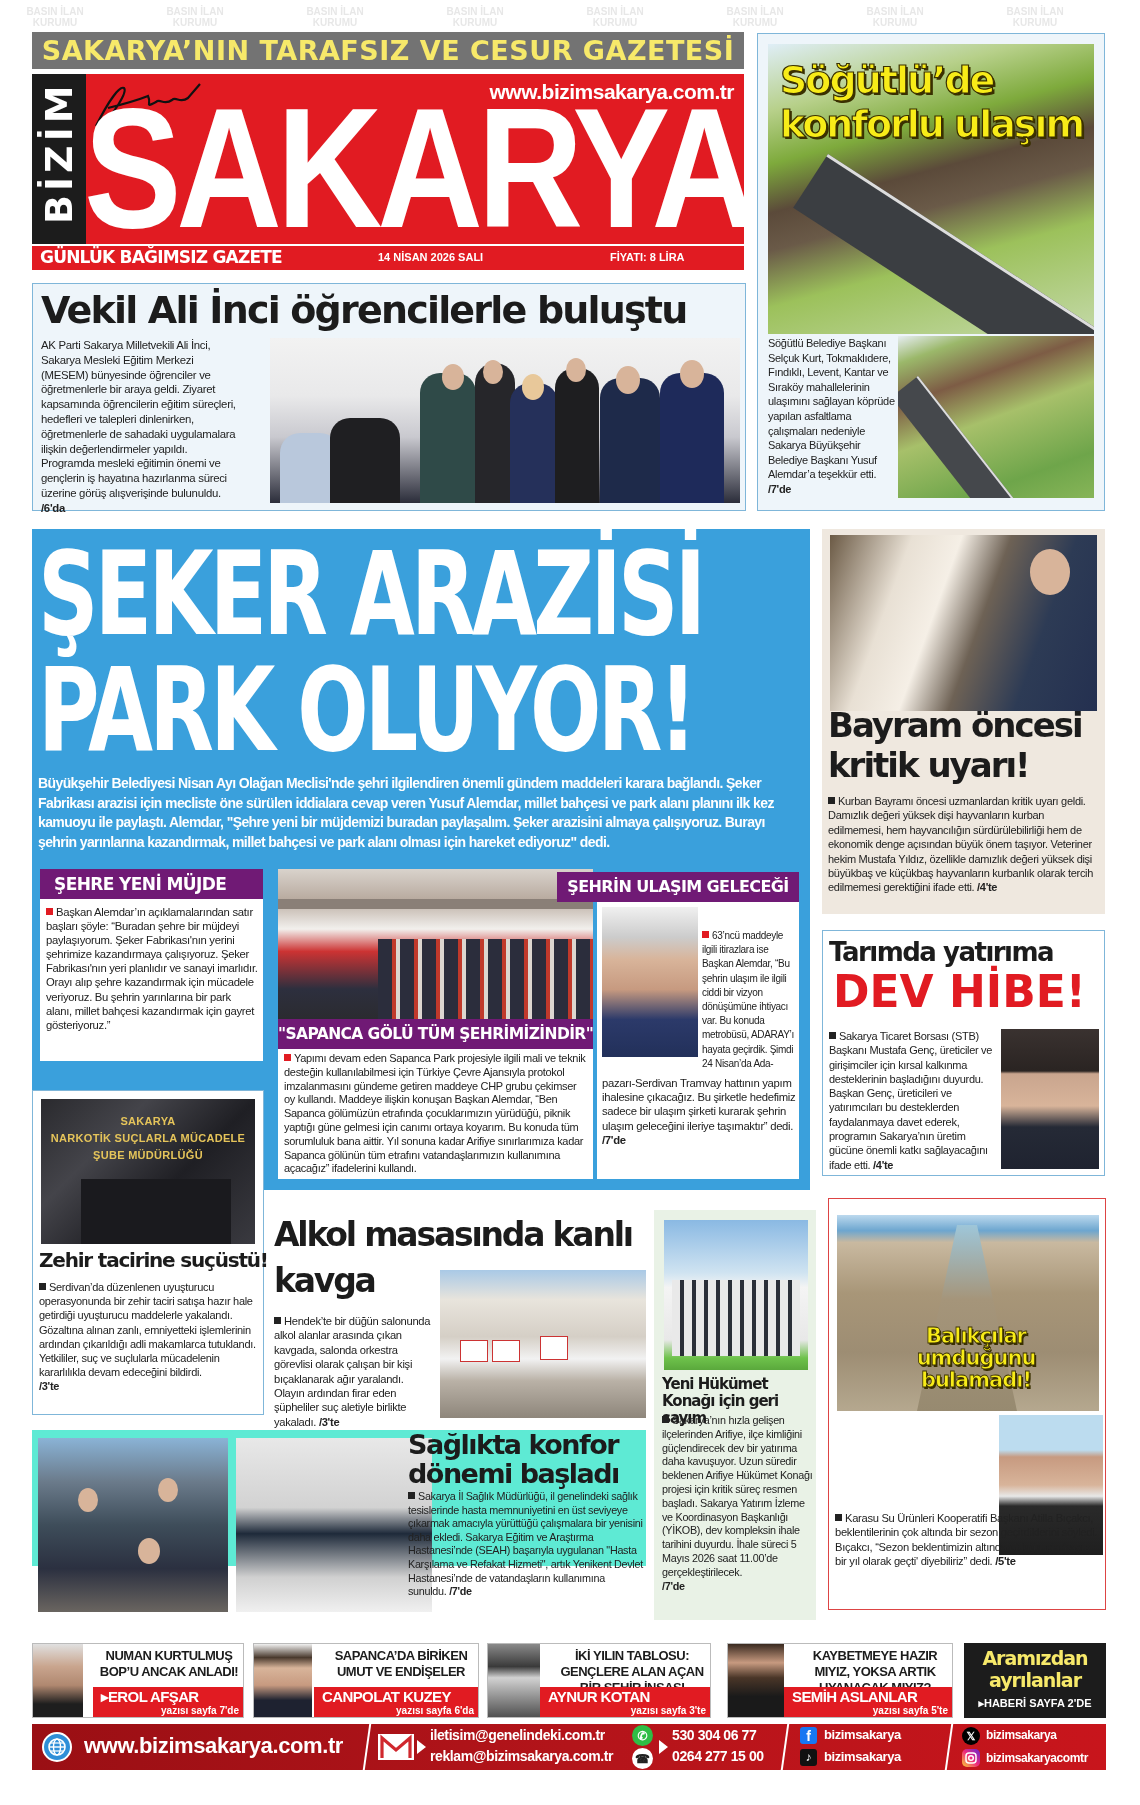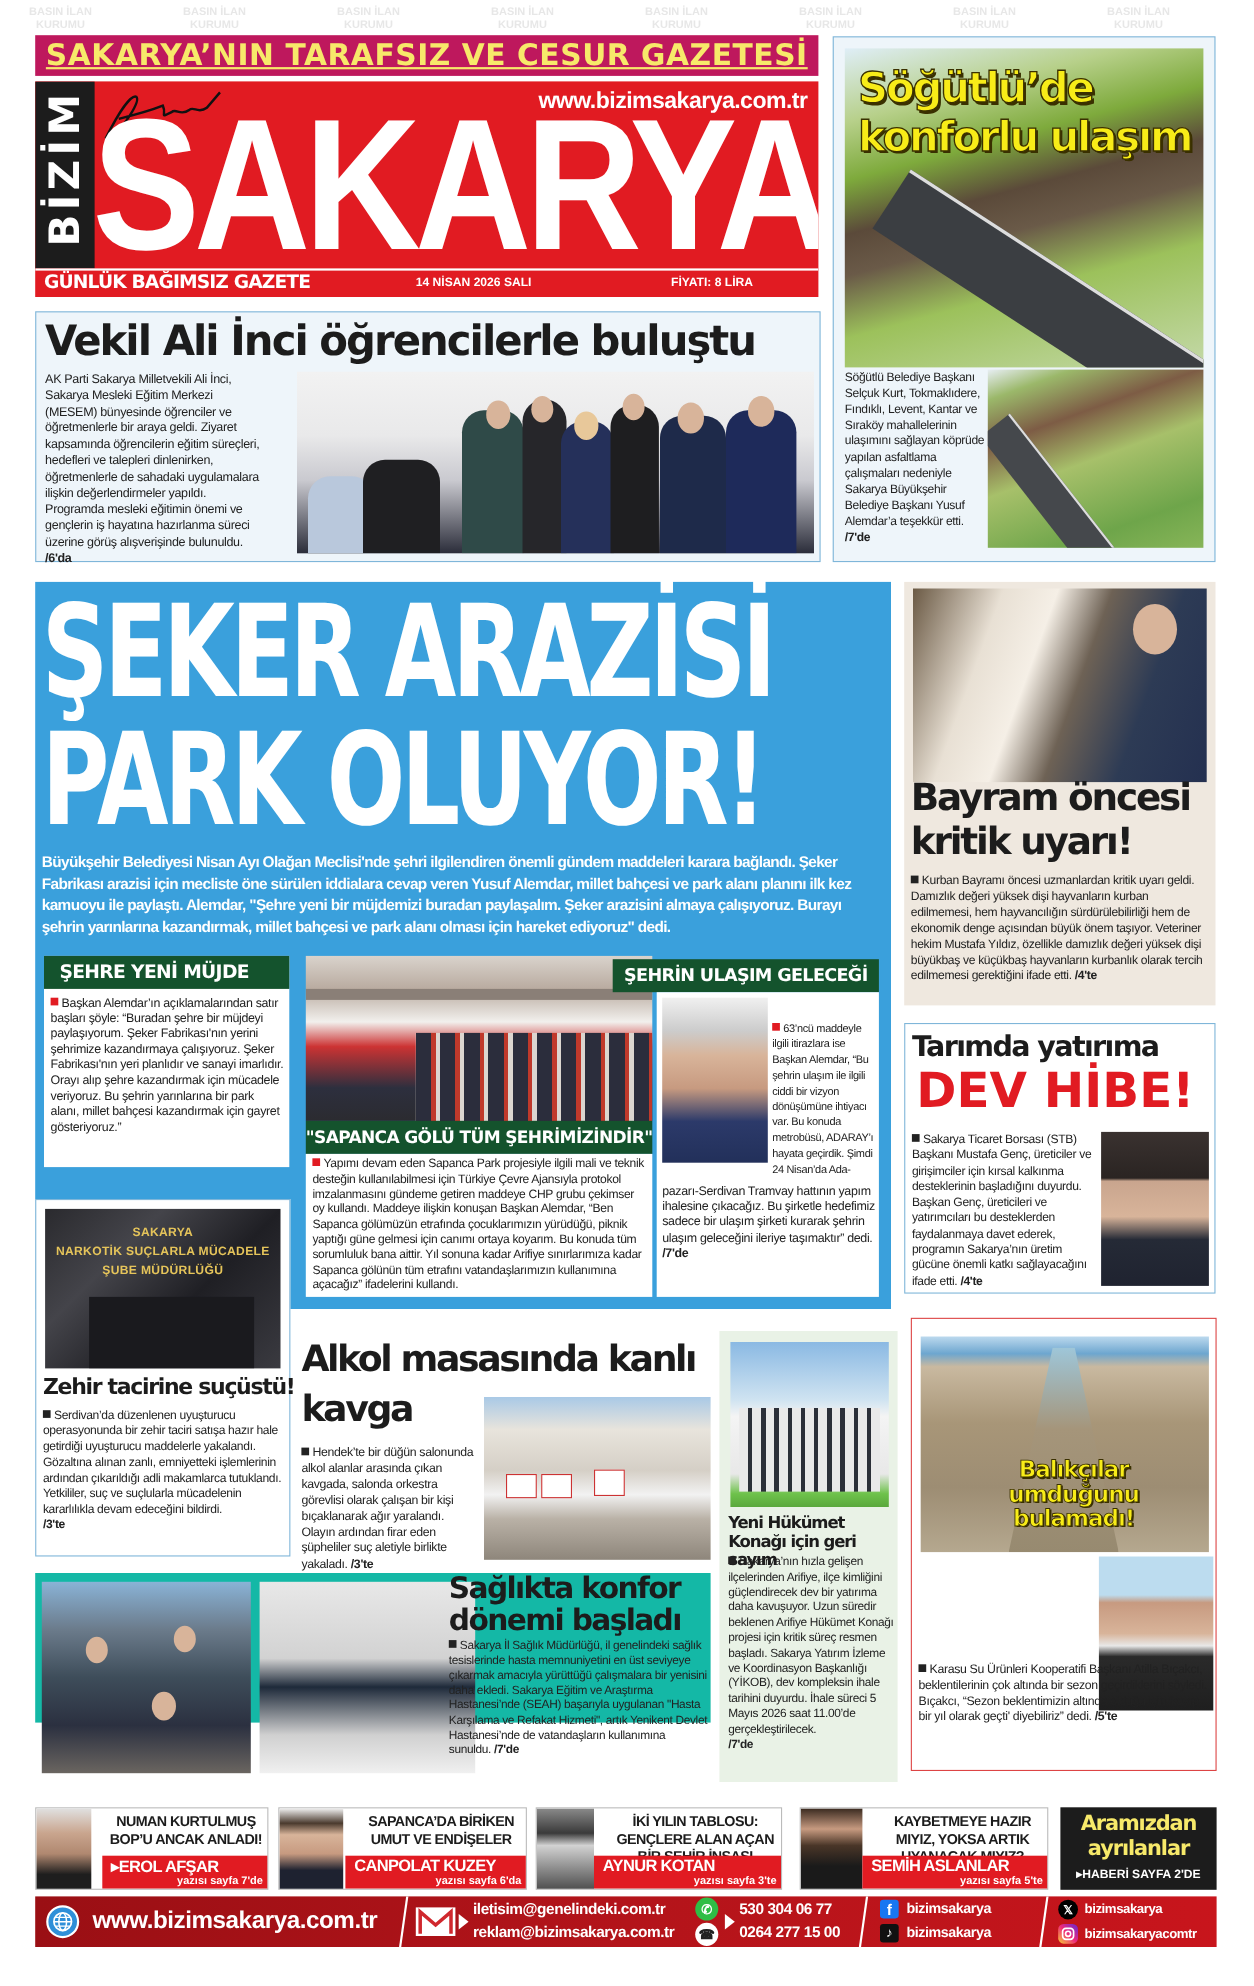--- a/index.html
+++ b/index.html
@@ -5,21 +5,21 @@
   * { box-sizing: border-box; margin: 0; padding: 0; }
   body { width: 1140px; height: 1805px; background: #ffffff; font-family: "Liberation Sans", sans-serif; position: relative; overflow: hidden; color: #1a1a1a; }
   .abs { position: absolute; }
   .body-txt { font-family: "Liberation Sans", sans-serif; font-size: 11.2px; line-height: 14.6px; color: #222; letter-spacing: -0.3px; }
   .bullet::before { content: ""; display: inline-block; width: 7px; height: 7px; background: #222; margin-right: 3px; vertical-align: 1px; }
   .bullet.red::before { background: #e11b22; }
   .ref { font-weight: bold; }
   .photo { position: absolute; overflow: hidden; }
 
   
-  #slogan { left: 32px; top: 32px; width: 712px; height: 37px; background: #be185d; color: #f7e96a; font-family: "DejaVu Sans", sans-serif; font-weight: bold; font-size: 27px; text-align: center; line-height: 37px; letter-spacing: 0.5px; text-decoration: underline; }
+  #slogan { left: 32px; top: 32px; width: 712px; height: 37px; background: #737373; color: #f7e96a; font-family: "DejaVu Sans", sans-serif; font-weight: bold; font-size: 27px; text-align: center; line-height: 37px; letter-spacing: 0.5px; }
   #mast { left: 32px; top: 74px; width: 712px; height: 196px; background: #e11b22; overflow: hidden; }
   #mast-bizim-bar { left: 0; top: 0; width: 54px; height: 170px; background: #1c1c1c; }
   #mast-bizim { left: -38px; top: 62px; width: 130px; height: 46px; transform: rotate(-90deg); color: #fff; font-family: "DejaVu Sans", sans-serif; font-weight: bold; font-size: 38px; letter-spacing: 4px; text-align: center; line-height: 46px; }
   #mast-title { left: 52px; top: 14px; width: 660px; height: 160px; color: #fff; font-family: "Liberation Sans", sans-serif; font-weight: bold; font-size: 170px; line-height: 160px; letter-spacing: -6px; transform: scaleX(0.86); transform-origin: left; white-space: nowrap; }
   #mast-url { right: 10px; top: 6px; color: #fff; font-weight: bold; font-size: 21px; letter-spacing: -0.5px; }
   #mast-sign { left: 58px; top: 4px; width: 120px; height: 54px; }
   #mast-line { left: 0; top: 170px; width: 712px; height: 2px; background: #fff; }
   #mast-bottom { left: 0; top: 172px; width: 712px; height: 24px; color: #fff; }
   #mast-sub { left: 8px; top: 1px; font-family: "DejaVu Sans", sans-serif; font-weight: bold; font-size: 17px; letter-spacing: -0.8px; }
   #mast-date { left: 346px; top: 5px; font-size: 11px; font-weight: bold; }
@@ -40,21 +40,21 @@
   #vekil-text { left: 8px; top: 54px; width: 200px; font-size: 11.4px; line-height: 14.8px; }
   #vekil-img { left: 237px; top: 54px; width: 470px; height: 165px; background: linear-gradient(180deg, #f2f2f2 0%, #e9e9ea 35%, #c9c9cf 60%, #2b2d3a 100%); }
   .person { position: absolute; bottom: 0; border-radius: 20px 20px 0 0; }
   .head { position: absolute; border-radius: 50%; background: #d8b49a; }
 
   
   #lead { left: 32px; top: 529px; width: 778px; height: 661px; background: #3aa0dc; }
   #lead-headline { left: 6px; top: 6px; width: 770px; color: #fff; font-family: "DejaVu Sans", sans-serif; font-weight: bold; font-size: 112px; line-height: 112px; letter-spacing: -5px; transform: scaleX(0.75) scaleY(1.04); transform-origin: left top; white-space: nowrap; }
   #lead-intro { left: 6px; top: 245px; width: 766px; color: #fff; font-weight: bold; font-size: 14px; line-height: 19.5px; letter-spacing: -0.6px; }
   #muje-box { left: 8px; top: 340px; width: 223px; height: 192px; background: #fff; }
-  .red-head { position: absolute; background: #14532d; color: #fff; font-family: "DejaVu Sans", sans-serif; font-weight: bold; letter-spacing: -0.6px; white-space: nowrap; }
+  .red-head { position: absolute; background: #701a75; color: #fff; font-family: "DejaVu Sans", sans-serif; font-weight: bold; letter-spacing: -0.6px; white-space: nowrap; }
   #muje-head { left: 0; top: 0; width: 223px; height: 30px; font-size: 17px; line-height: 30px; padding-left: 14px; }
   #muje-text { left: 6px; top: 36px; width: 212px; font-size: 11.3px; line-height: 14.1px; }
   #meclis-img { left: 246px; top: 340px; width: 315px; height: 150px; background: linear-gradient(180deg, #d9d3cc 0%, #b9aba0 20%, #f2f0ed 40%, #c33 55%, #2d2f3e 80%, #2b2b30 100%); }
   #sapanca-head { left: 246px; top: 490px; width: 315px; height: 30px; font-size: 15.5px; line-height: 30px; text-align: center; }
   #sapanca-box { left: 246px; top: 520px; width: 315px; height: 130px; background: #fff; }
   #sapanca-text { left: 6px; top: 3px; width: 305px; font-size: 11px; line-height: 13.8px; }
   #ulasim-head { left: 525px; top: 343px; width: 242px; height: 30px; font-size: 16px; line-height: 30px; text-align: center; }
   #ulasim-box { left: 565px; top: 373px; width: 202px; height: 277px; background: #fff; }
   #alemdar-img { left: 5px; top: 5px; width: 96px; height: 150px; background: linear-gradient(180deg, #f0f0f0 0%, #ccc 20%, #d8b49a 35%, #c79a80 55%, #2c3a6a 75%, #22305a 100%); }
   #ulasim-text1 { left: 105px; top: 0; width: 94px; font-size: 10px; line-height: 14.2px; margin-top: 27px; }
@@ -92,21 +92,21 @@
   #alkol-img { left: 440px; top: 1270px; width: 206px; height: 148px; background: linear-gradient(180deg, #a9c9e6 0%, #e8e4dc 20%, #d5cfc6 45%, #f2f2f2 60%, #b9b1a6 75%, #8e867b 100%); }
   #alkol-text { left: 274px; top: 1314px; width: 162px; font-size: 11.2px; line-height: 14.4px; }
 
   
   #hukumet { left: 654px; top: 1210px; width: 162px; height: 410px; background: #e9f2e6; }
   #hukumet-img { left: 10px; top: 10px; width: 144px; height: 150px; background: linear-gradient(180deg, #8ab9e3 0%, #cfe3f1 35%, #f4f4f4 45%, #e8e8e8 80%, #6ec24b 92%, #5aa83c 100%); }
   #hukumet-title { left: 8px; top: 166px; width: 160px; font-family: "DejaVu Sans", sans-serif; font-weight: bold; font-size: 15px; line-height: 17px; letter-spacing: -1px; color: #1c1c1c; }
   #hukumet-text { left: 8px; top: 204px; width: 152px; font-size: 10.8px; line-height: 13.8px; }
 
   
-  #saglik { left: 32px; top: 1430px; width: 614px; height: 136px; background: #14b8a6; }
+  #saglik { left: 32px; top: 1430px; width: 614px; height: 136px; background: #5eead4; }
   #saglik-img1 { left: 6px; top: 8px; width: 190px; height: 174px; background: linear-gradient(180deg, #8ab3d6 0%, #6b7b8b 25%, #3e4d5a 50%, #2b3040 75%, #6a6560 100%); }
   #saglik-img2 { left: 204px; top: 8px; width: 196px; height: 174px; background: linear-gradient(180deg, #e8e8e8 0%, #d2d2d2 40%, #1e2a3a 55%, #d0d0d0 80%, #f0f0f0 100%); }
   #saglik-title { left: 376px; top: 0px; width: 240px; font-family: "DejaVu Sans", sans-serif; font-weight: bold; font-size: 27px; line-height: 29px; letter-spacing: -1.5px; color: #1c1c1c; }
   #saglik-text { left: 376px; top: 60px; width: 236px; font-size: 10.8px; line-height: 13.6px; }
 
   
   .col-card { position: absolute; top: 1643px; height: 75px; background: #fff; border: 1px solid #bbb; overflow: hidden; }
   .col-photo { position: absolute; left: 0; top: 0; height: 75px; }
   .col-title { position: absolute; top: 4px; text-align: center; font-weight: bold; font-size: 13px; line-height: 16px; letter-spacing: -0.5px; color: #1c1c1c; padding-left: 12px; }
   .col-name-bar { position: absolute; bottom: 0; height: 30px; background: #e11b22; color: #fff; }

